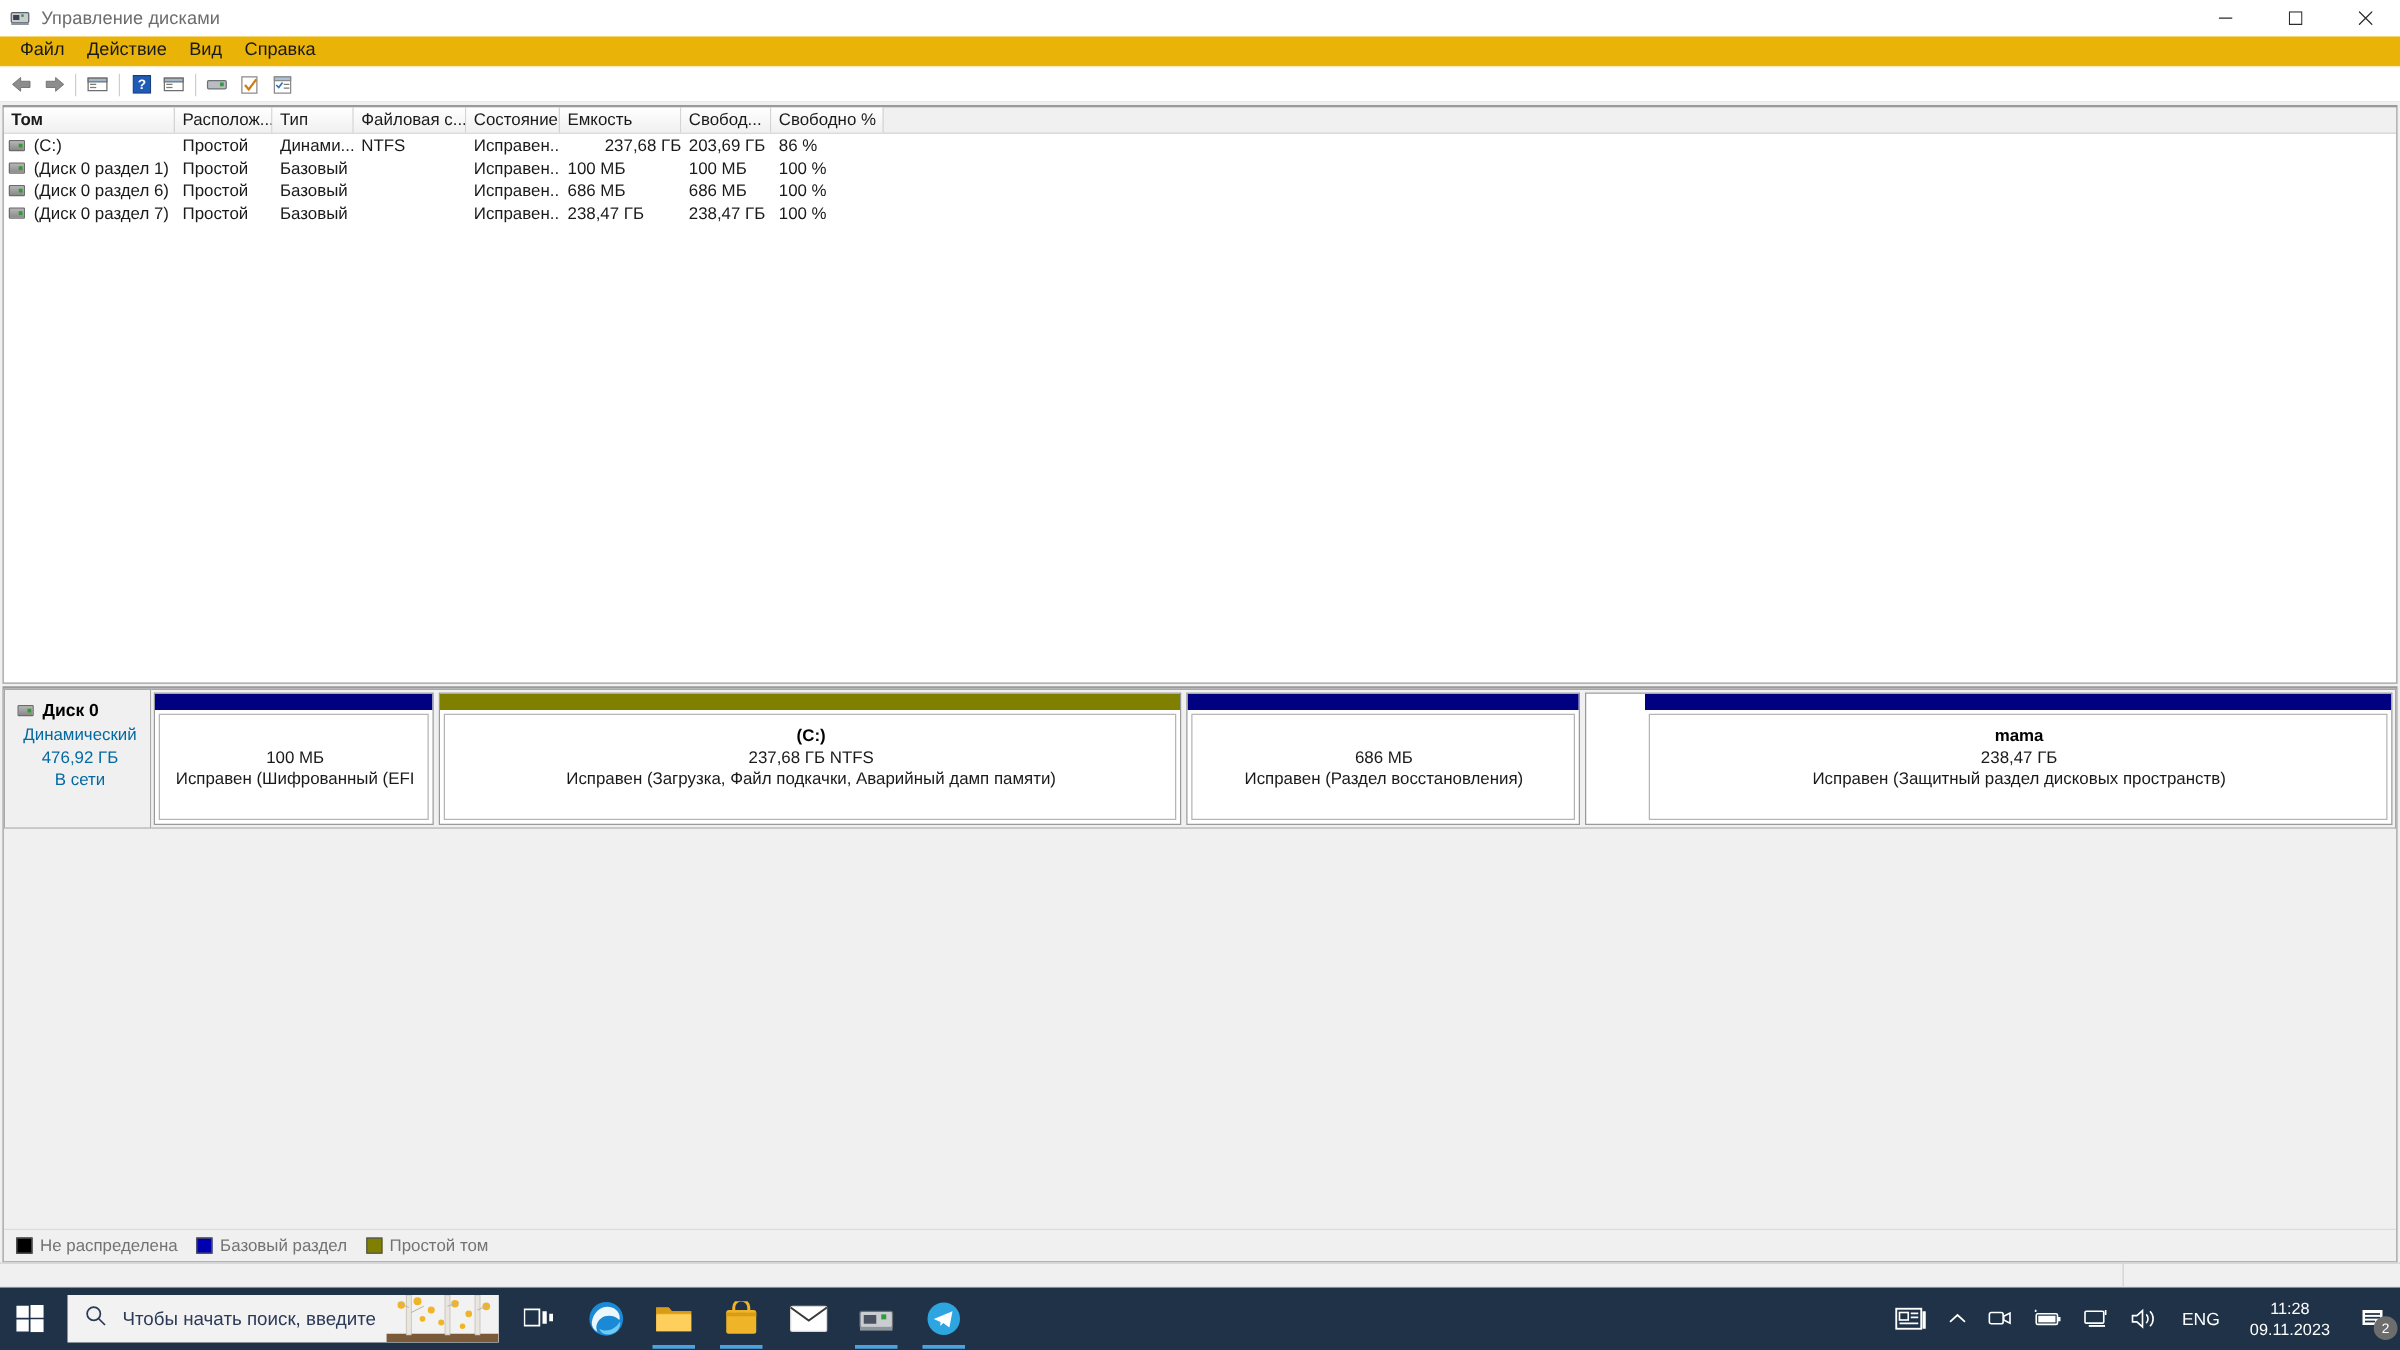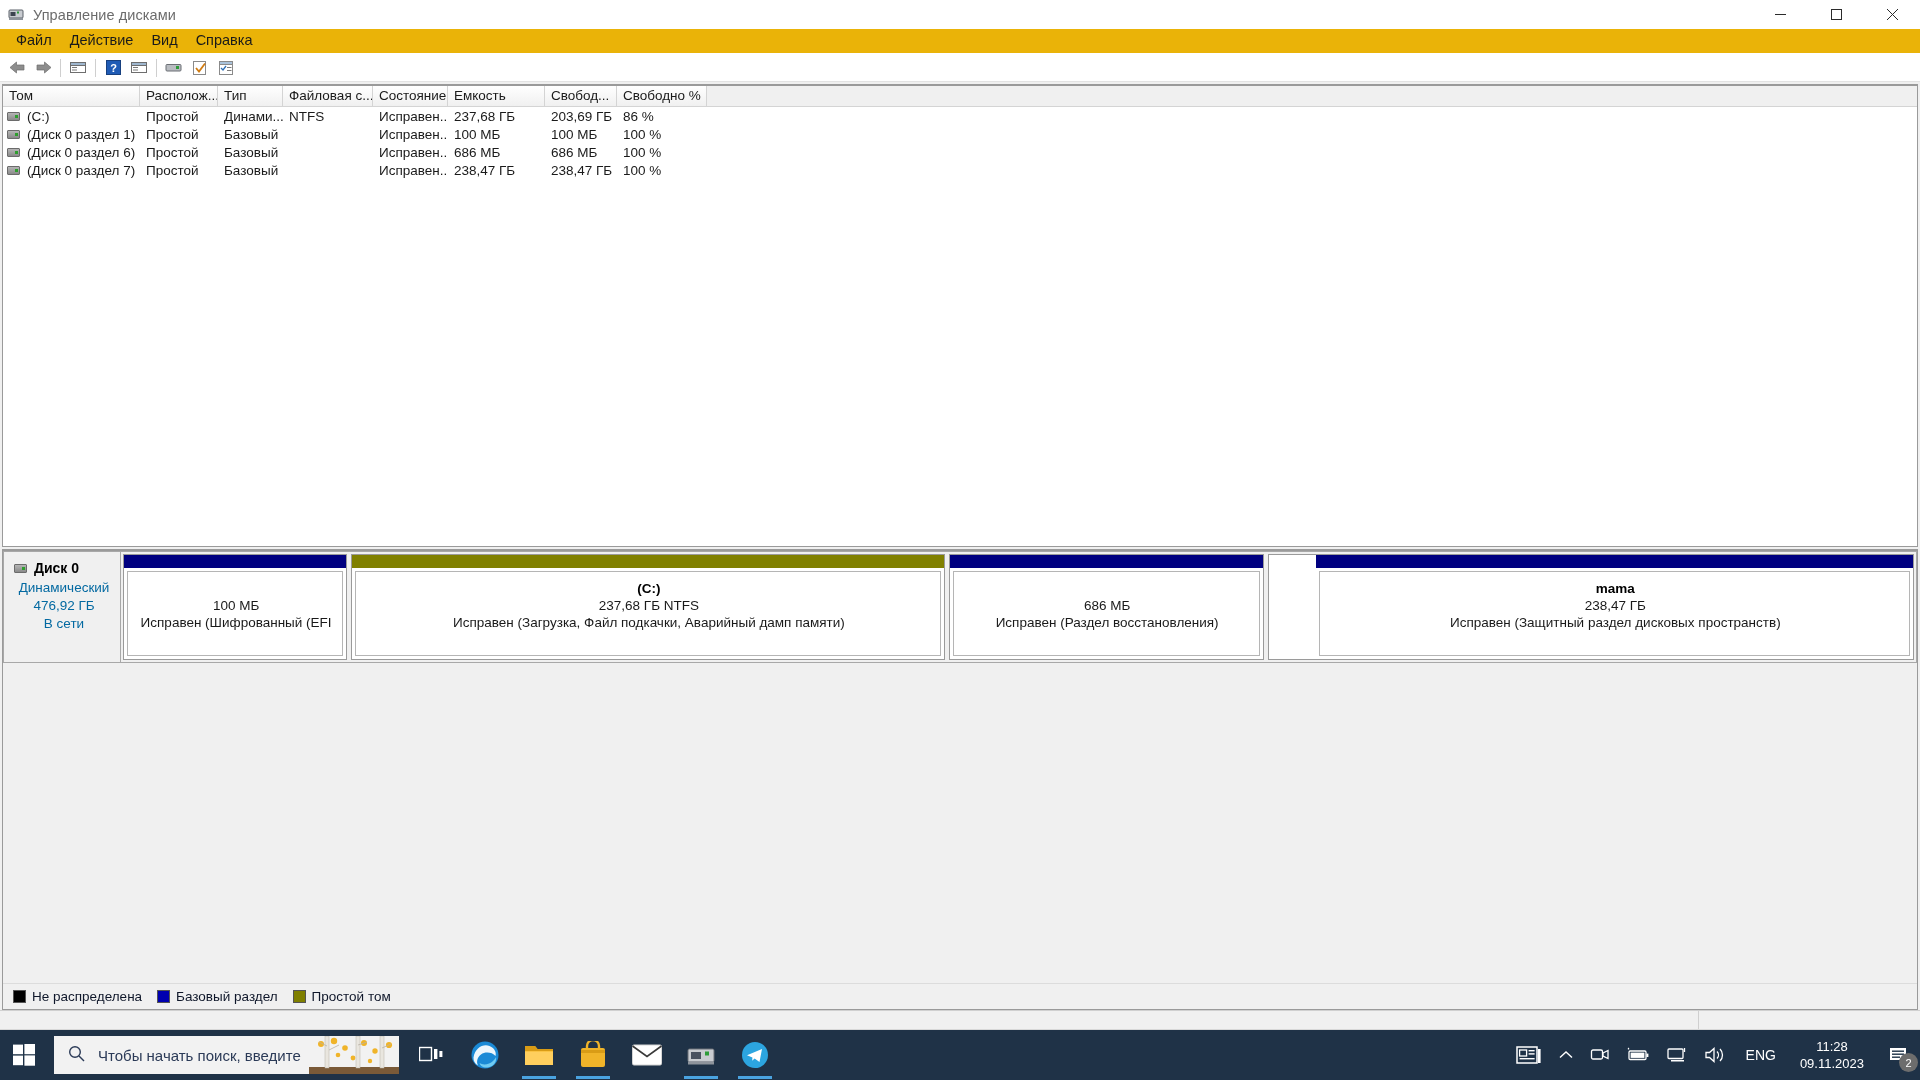--- a/index.html
+++ b/index.html
@@ -201,21 +201,21 @@
     background: #f0f0f0;
     border-top: 1px solid #dcdcdc;
     gap: 7px;
   }
   .leg { display: flex; align-items: center; margin-right: 8px; }
   .leg-swatch {
     width: 13px; height: 13px;
     border: 1px solid #555;
     margin-right: 6px;
   }
-  .leg-text { font-size: 13.5px; color: #0f172a; }
+  .leg-text { font-size: 13.5px; color: #737373; }
 
   
   #statusstrip {
     flex: 0 0 19px; height: 19px;
     background: #f0f0f0;
     border-top: 1px solid #d0d0d0;
     display: flex; justify-content: flex-end; align-items: stretch;
   }
   #statusstrip .sspane {
     width: 222px; border-left: 1px solid #cfcfcf;
@@ -381,40 +381,40 @@
         <rect x="9" y="7" width="4.5" height="1" fill="#7a7a7a"></rect>
         <rect x="9" y="10" width="4.5" height="1" fill="#7a7a7a"></rect>
       </svg>
     </div>
   </div>
 
   <div id="content">
 
     <div id="volume-pane">
       <div id="vol-header">
-          <div class="vh" style="width: 137px;">Том</div>
+          <div class="vh" style="width: 137px; font-weight: bold;">Том</div>
           <div class="vh" style="width: 78px;">Располож...</div>
           <div class="vh" style="width: 65px;">Тип</div>
           <div class="vh" style="width: 90px;">Файловая с...</div>
           <div class="vh" style="width: 75px;">Состояние</div>
           <div class="vh" style="width: 97px;">Емкость</div>
           <div class="vh" style="width: 72px;">Свобод...</div>
           <div class="vh" style="width: 90px;">Свободно %</div>
         </div>
       <div id="vol-rows">
           <div class="vol-row">
             <div class="vc name" style="width: 137px;">
               <span class="driveicon"></span>
               <span>(C:)</span>
             </div>
             <div class="vc" style="width: 78px;">Простой</div>
             <div class="vc" style="width: 65px;">Динами...</div>
             <div class="vc" style="width: 90px;">NTFS</div>
             <div class="vc" style="width: 75px;">Исправен...</div>
-            <div class="vc" style="width: 97px;">237,68 ГБ</div>
+            <div class="vc" style="width: 97px; text-align: right;">237,68 ГБ</div>
             <div class="vc" style="width: 72px;">203,69 ГБ</div>
             <div class="vc" style="width: 90px;">86 %</div>
           </div>
           <div class="vol-row">
             <div class="vc name" style="width: 137px;">
               <span class="driveicon"></span>
               <span>(Диск 0 раздел 1)</span>
             </div>
             <div class="vc" style="width: 78px;">Простой</div>
             <div class="vc" style="width: 65px;">Базовый</div>

